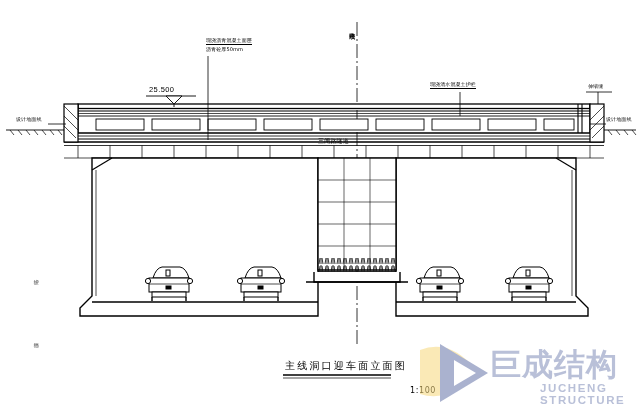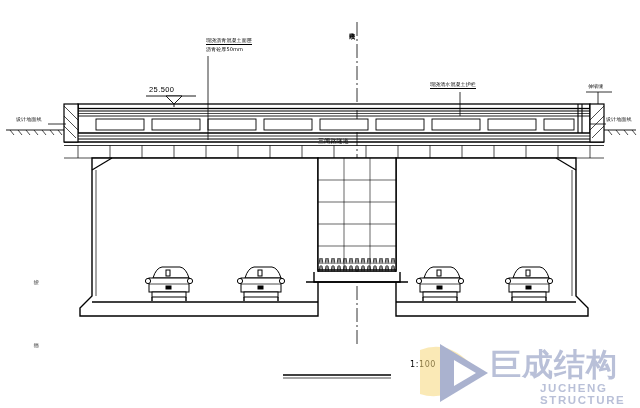--- a/index.html
+++ b/index.html
@@ -268,22 +268,23 @@
   <div class="lbl num" style="left:149px;top:86px;">25.500</div>
 
   <div class="lbl cn vert" style="left:349px;top:28px;height:42px;">道路中线</div>
 
   <div class="lbl cn" style="left:318px;top:138px;">三闸路隧道</div>
 
   <div class="lbl cn5 faint vert" style="left:33px;top:275px;height:30px;">护坡</div>
 
   <div class="lbl cn5 faint vert" style="left:33px;top:338px;height:26px;">挡墙</div>
 
-
-  <div class="lbl scale" style="left:410px;top:361px;">1:100</div>
+  <div class="lbl title" style="left:285px;top:361px;">主线洞口迎车面立面图</div>
+
+  <div class="lbl scale" style="left:410px;top:387px;">1:100</div>
 
   <div id="wm">
     <svg viewBox="0 0 222 70" style="position:absolute;left:0;top:0;width:222px;height:70px;">
       <path d="M2 12 q30 -12 56 20 q-26 34 -56 24 z" fill="#f5d77a" opacity="0.55"></path>
       <path d="M22 6 L22 64 L70 35 Z" fill="#aab2cf"></path>
       <path d="M36 22 L36 48 L58 35 Z" fill="#ffffff"></path>
     </svg>
     <div class="wmtxt">巨成结构</div>
     <div class="wmsub">JUCHENG STRUCTURE</div>
   </div>

